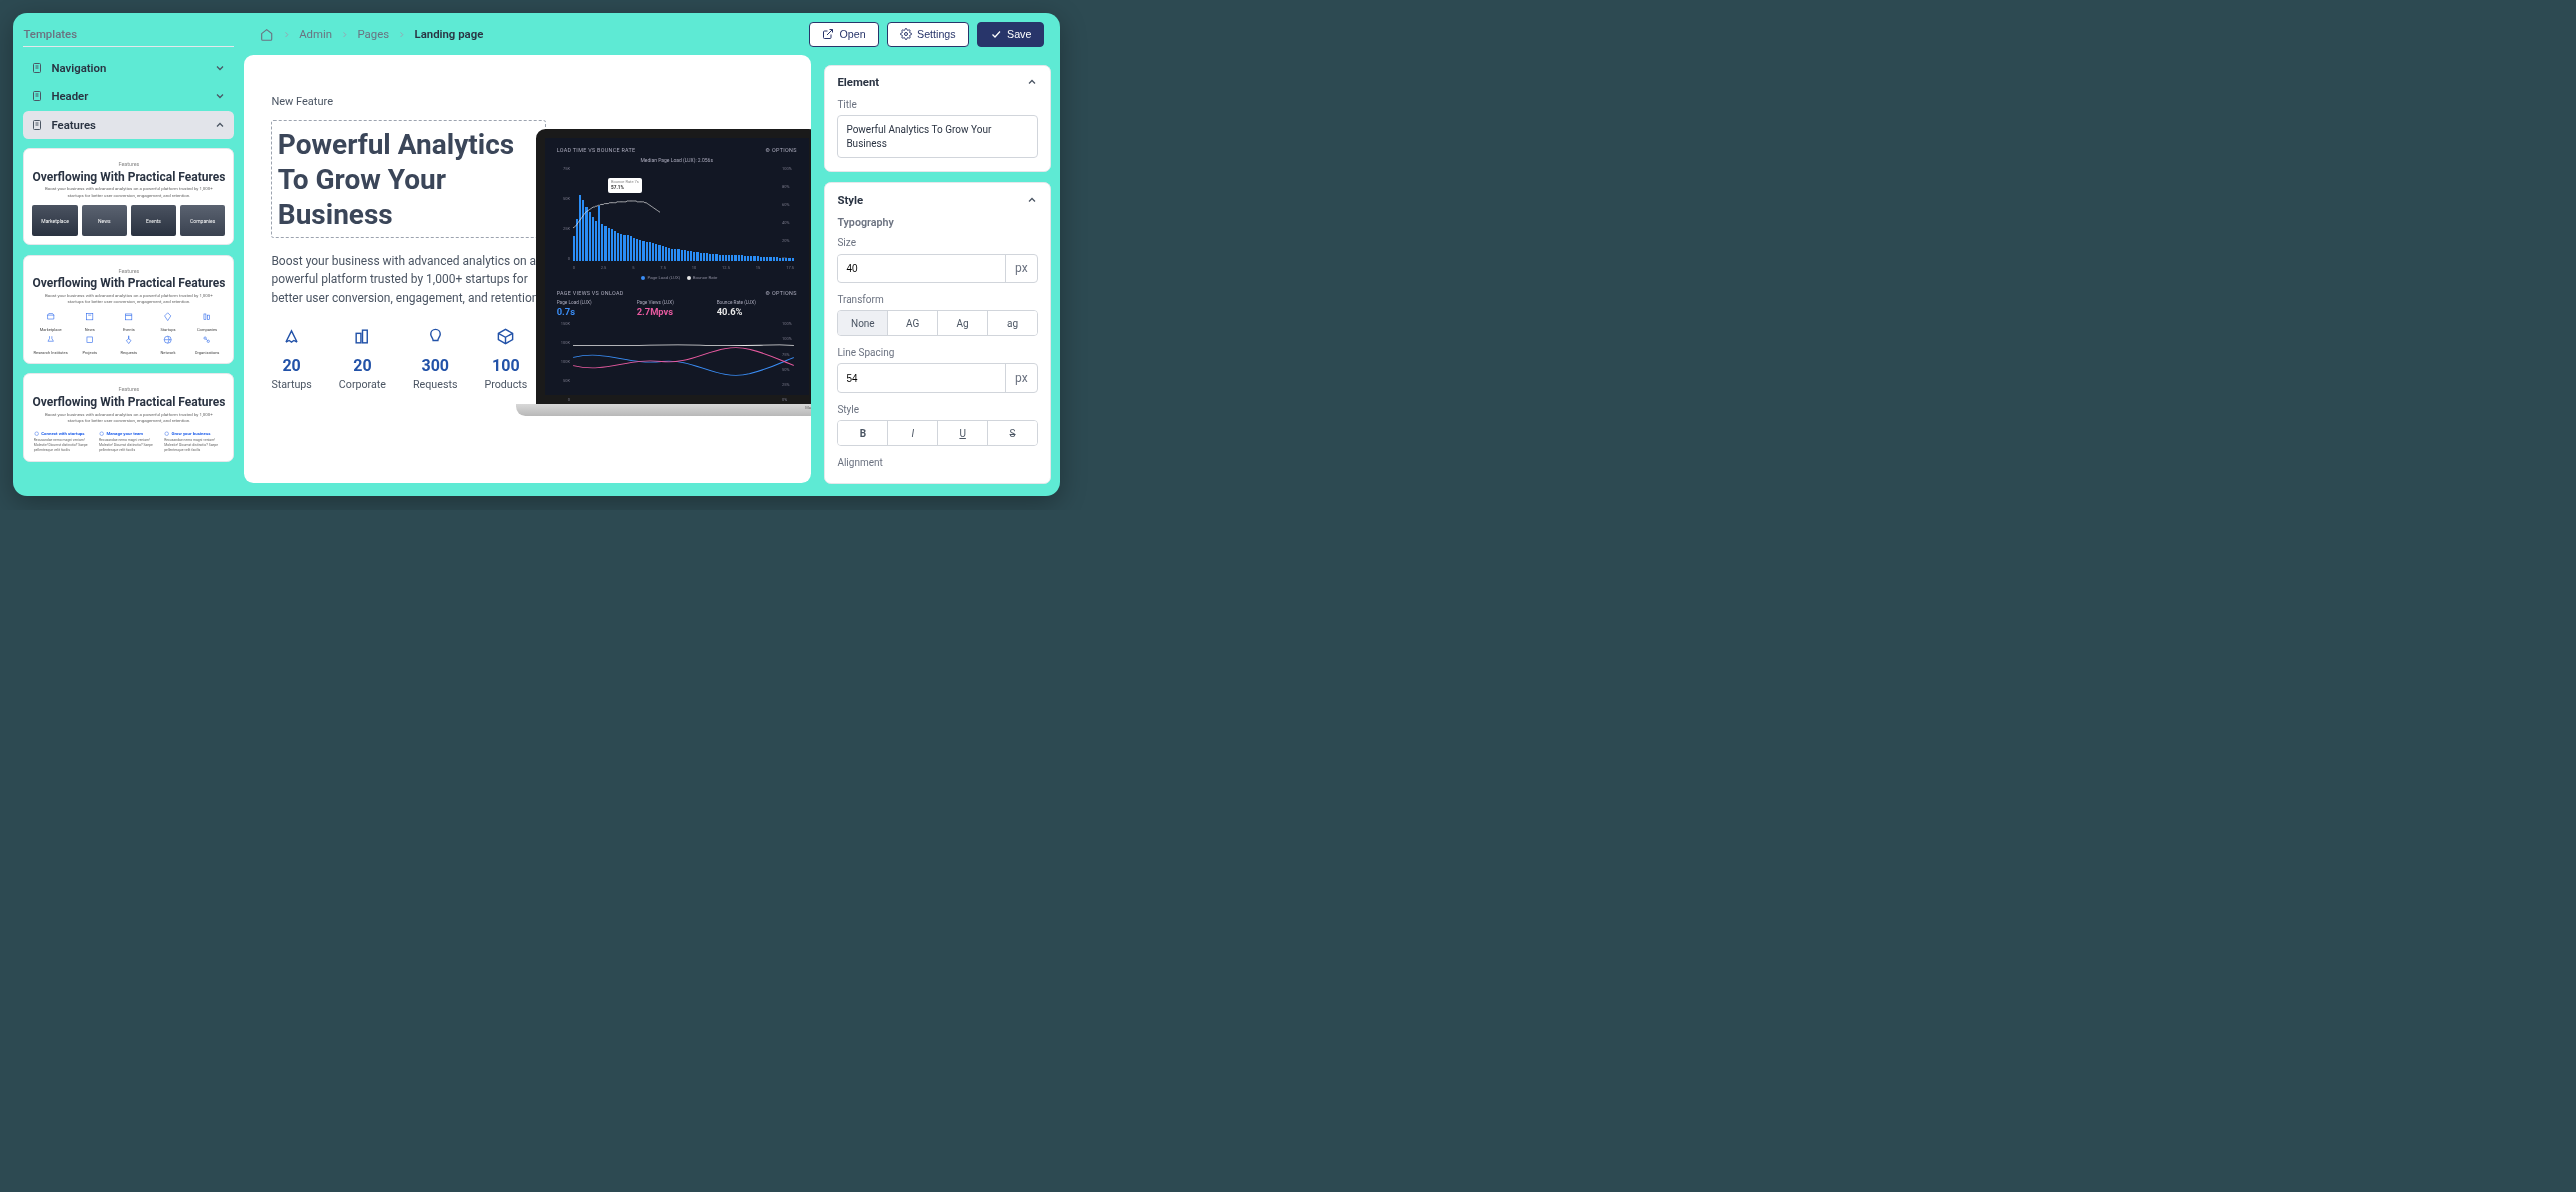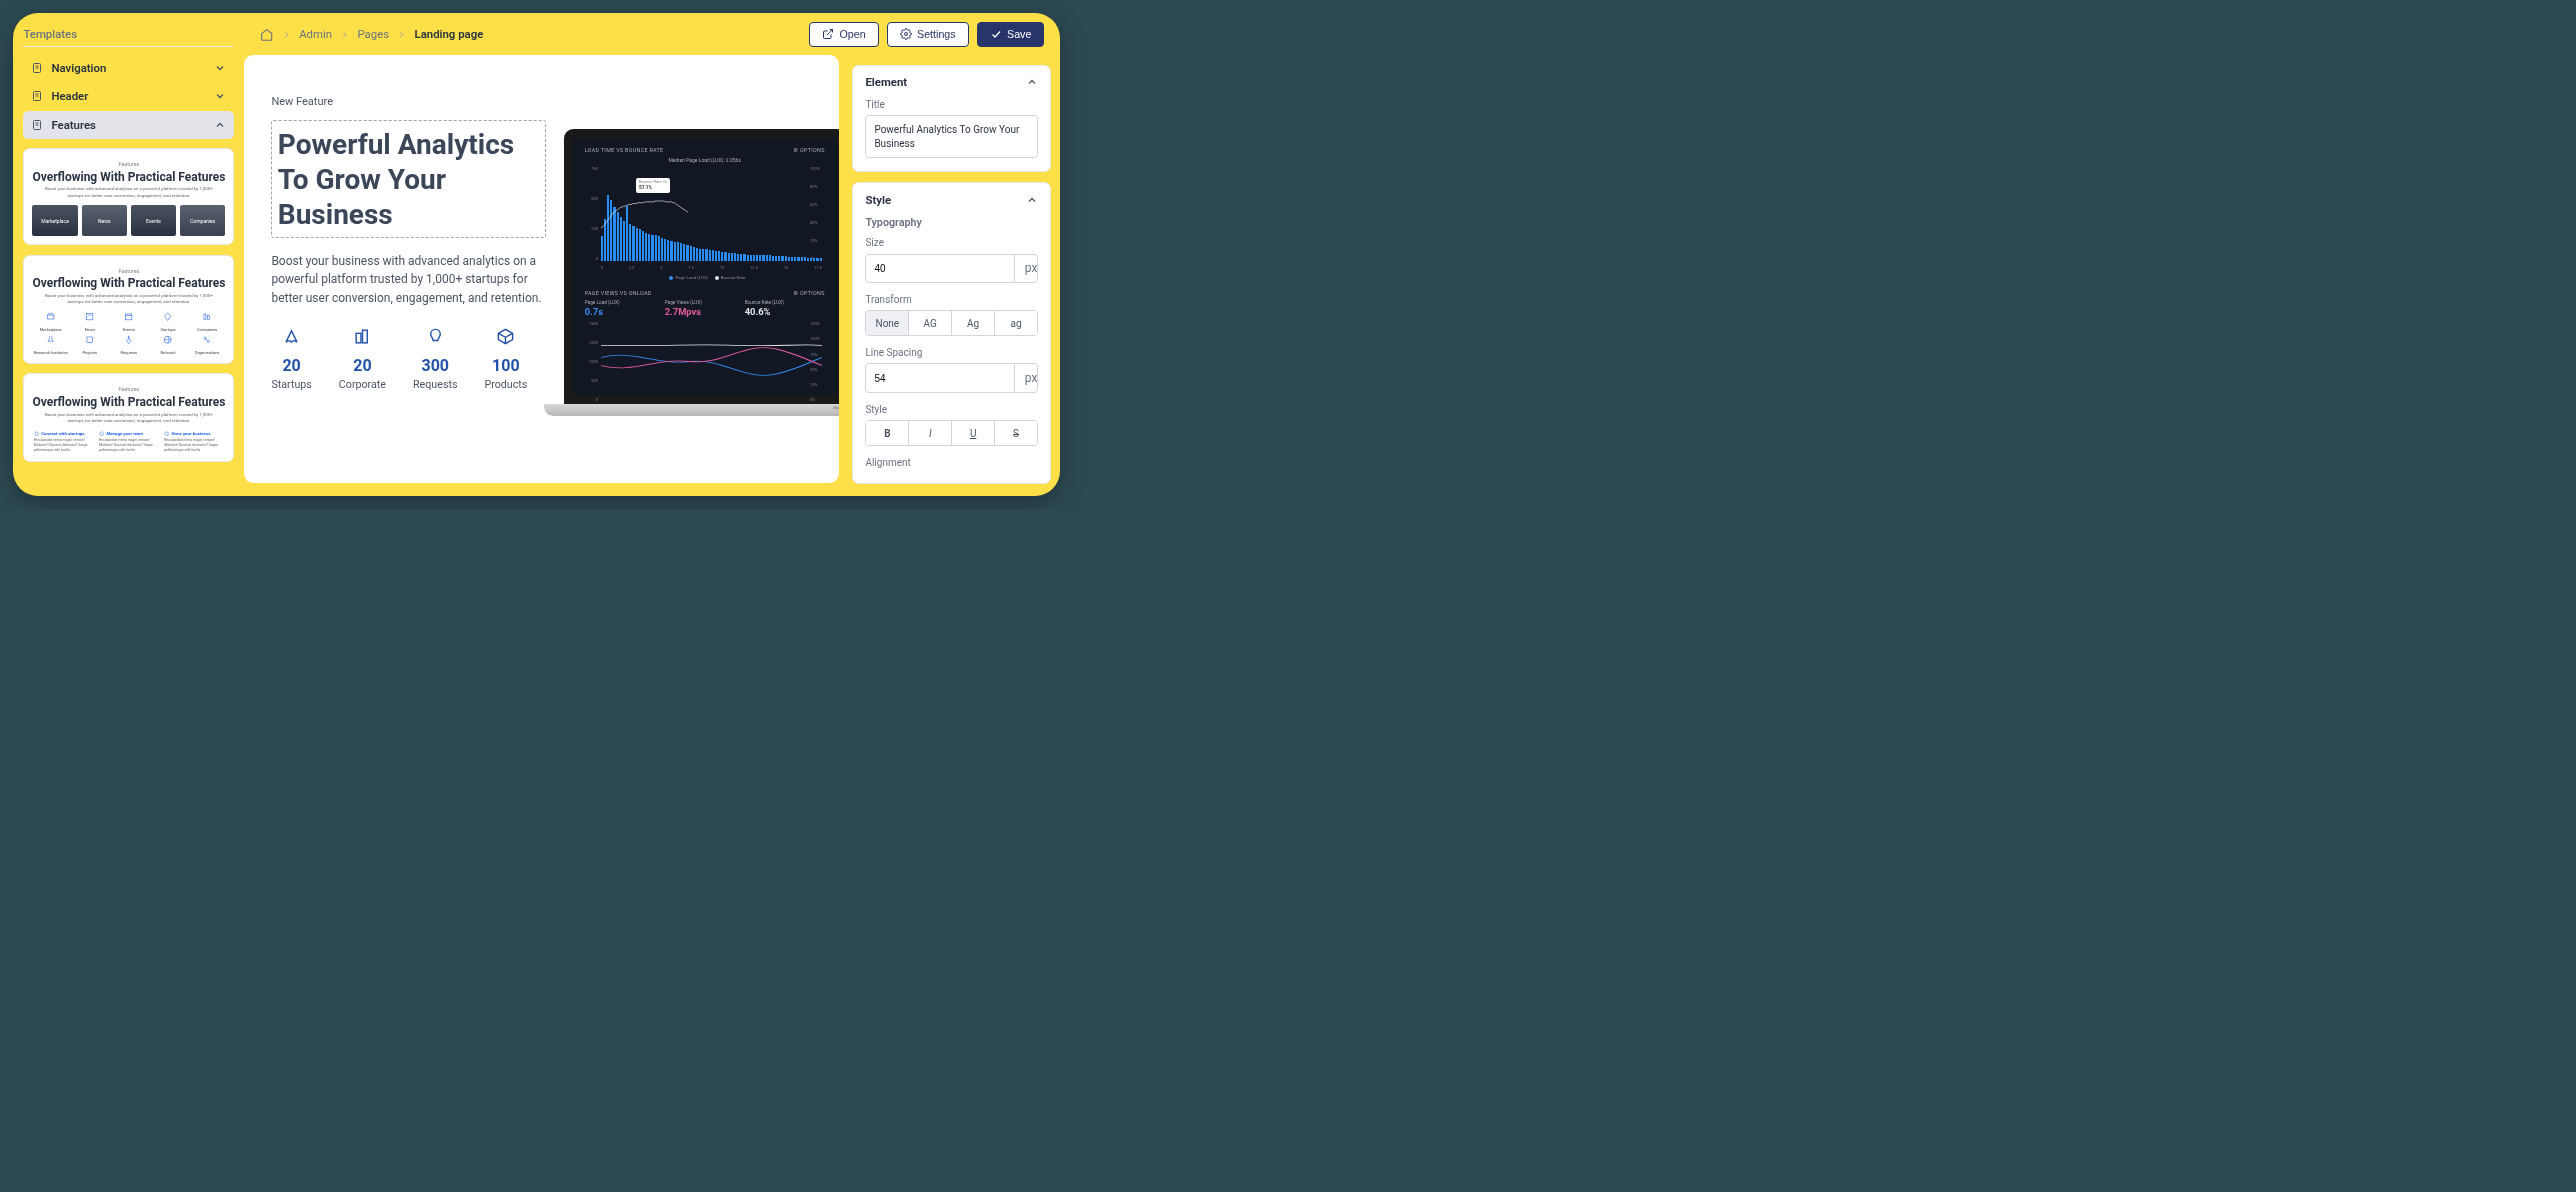--- a/index.html
+++ b/index.html
@@ -1,17 +1,17 @@
 <!DOCTYPE html>
 <html style="font-size:10.7px"><head>
 <meta charset="utf-8">
 <style>
 * { box-sizing: border-box; margin: 0; padding: 0; }
 body { font-family: -apple-system, BlinkMacSystemFont, "Segoe UI", Roboto, sans-serif; background: #2d4a52; padding: 13.4px; }
-.app { background: #fde047; border-radius: 25px; width: 1047px; height: 483px; overflow: hidden; display: flex; box-shadow: 0 6.7px 27px rgba(0,0,0,0.3); position: relative; }
+.app { background: #5eead4; border-radius: 14px; width: 1047px; height: 483px; overflow: hidden; display: flex; box-shadow: 0 6.7px 27px rgba(0,0,0,0.3); position: relative; }
 
 
 .sidebar { width: 231px; padding: 13.4px 10px; overflow-y: auto; }
 .sidebar-title { font-size: 11.4px; color: #6b7280; font-weight: 500; padding-bottom: 5.4px; border-bottom: 0.7px solid #e5e7eb; margin-bottom: 6.7px; }
 .acc-item { display: flex; align-items: center; padding: 6.7px 8px; cursor: pointer; border-radius: 5.4px; margin-bottom: 1.3px; }
 .acc-item.active { background: #e2e4ea; }
 .acc-icon { width: 12px; height: 12px; margin-right: 8px; color: #4b5563; }
 .acc-label { flex: 1; font-size: 11.4px; font-weight: 600; color: #2a3342; }
 .acc-chevron { width: 12px; height: 12px; color: #4b5563; }
 
@@ -71,21 +71,21 @@
 .tooltip { position: absolute; background: #fff; color: #333; font-size: 4.7px; padding: 2px 3.4px; border-radius: 2px; top: 12px; left: 51px; line-height: 1.2; }
 .legend { text-align: center; font-size: 4.4px; color: #889; }
 .legend .dot { display: inline-block; width: 4px; height: 4px; border-radius: 50%; margin: 0 2px 0 5.4px; vertical-align: middle; }
 .mrow { display: flex; justify-content: space-between; margin: 4px 0 2.7px; }
 .mcell { flex: 1; }
 .mlbl { font-size: 4.7px; color: #aab; }
 .mval { font-size: 9.4px; font-weight: 700; margin-top: 1.3px; }
 .chart2 { height: 81px; position: relative; margin-top: 4px; }
 
 
-.inspector { width: 208px; padding: 9.4px 9.4px 0 0; overflow-y: auto; }
+.inspector { width: 236px; padding: 9.4px 9.4px 0 0; overflow-y: auto; }
 .panel { background: #fff; border: 0.7px solid #e5e7eb; border-radius: 6.7px; padding: 9.4px 12px; margin-bottom: 10.7px; }
 .panel-hd { display: flex; justify-content: space-between; align-items: center; margin-bottom: 9.4px; }
 .panel-title { font-size: 11.4px; font-weight: 700; color: #2a3342; }
 .panel-chev { width: 12px; height: 12px; color: #4b5563; }
 .field-lbl { font-size: 10px; color: #6b7280; margin-bottom: 5.4px; }
 .field-sub { font-size: 10.7px; font-weight: 600; color: #6b7280; margin-bottom: 8px; }
 .input, .textarea { width: 100%; border: 0.7px solid #d1d5db; border-radius: 4px; padding: 6.7px 8px; font-size: 10px; color: #2a3342; font-family: inherit; }
 .textarea { resize: none; line-height: 1.4; }
 .input-row { display: flex; align-items: center; border: 0.7px solid #d1d5db; border-radius: 4px; overflow: hidden; }
 .input-row input { flex: 1; border: none; padding: 6.7px 8px; font-size: 10px; outline: none; }

